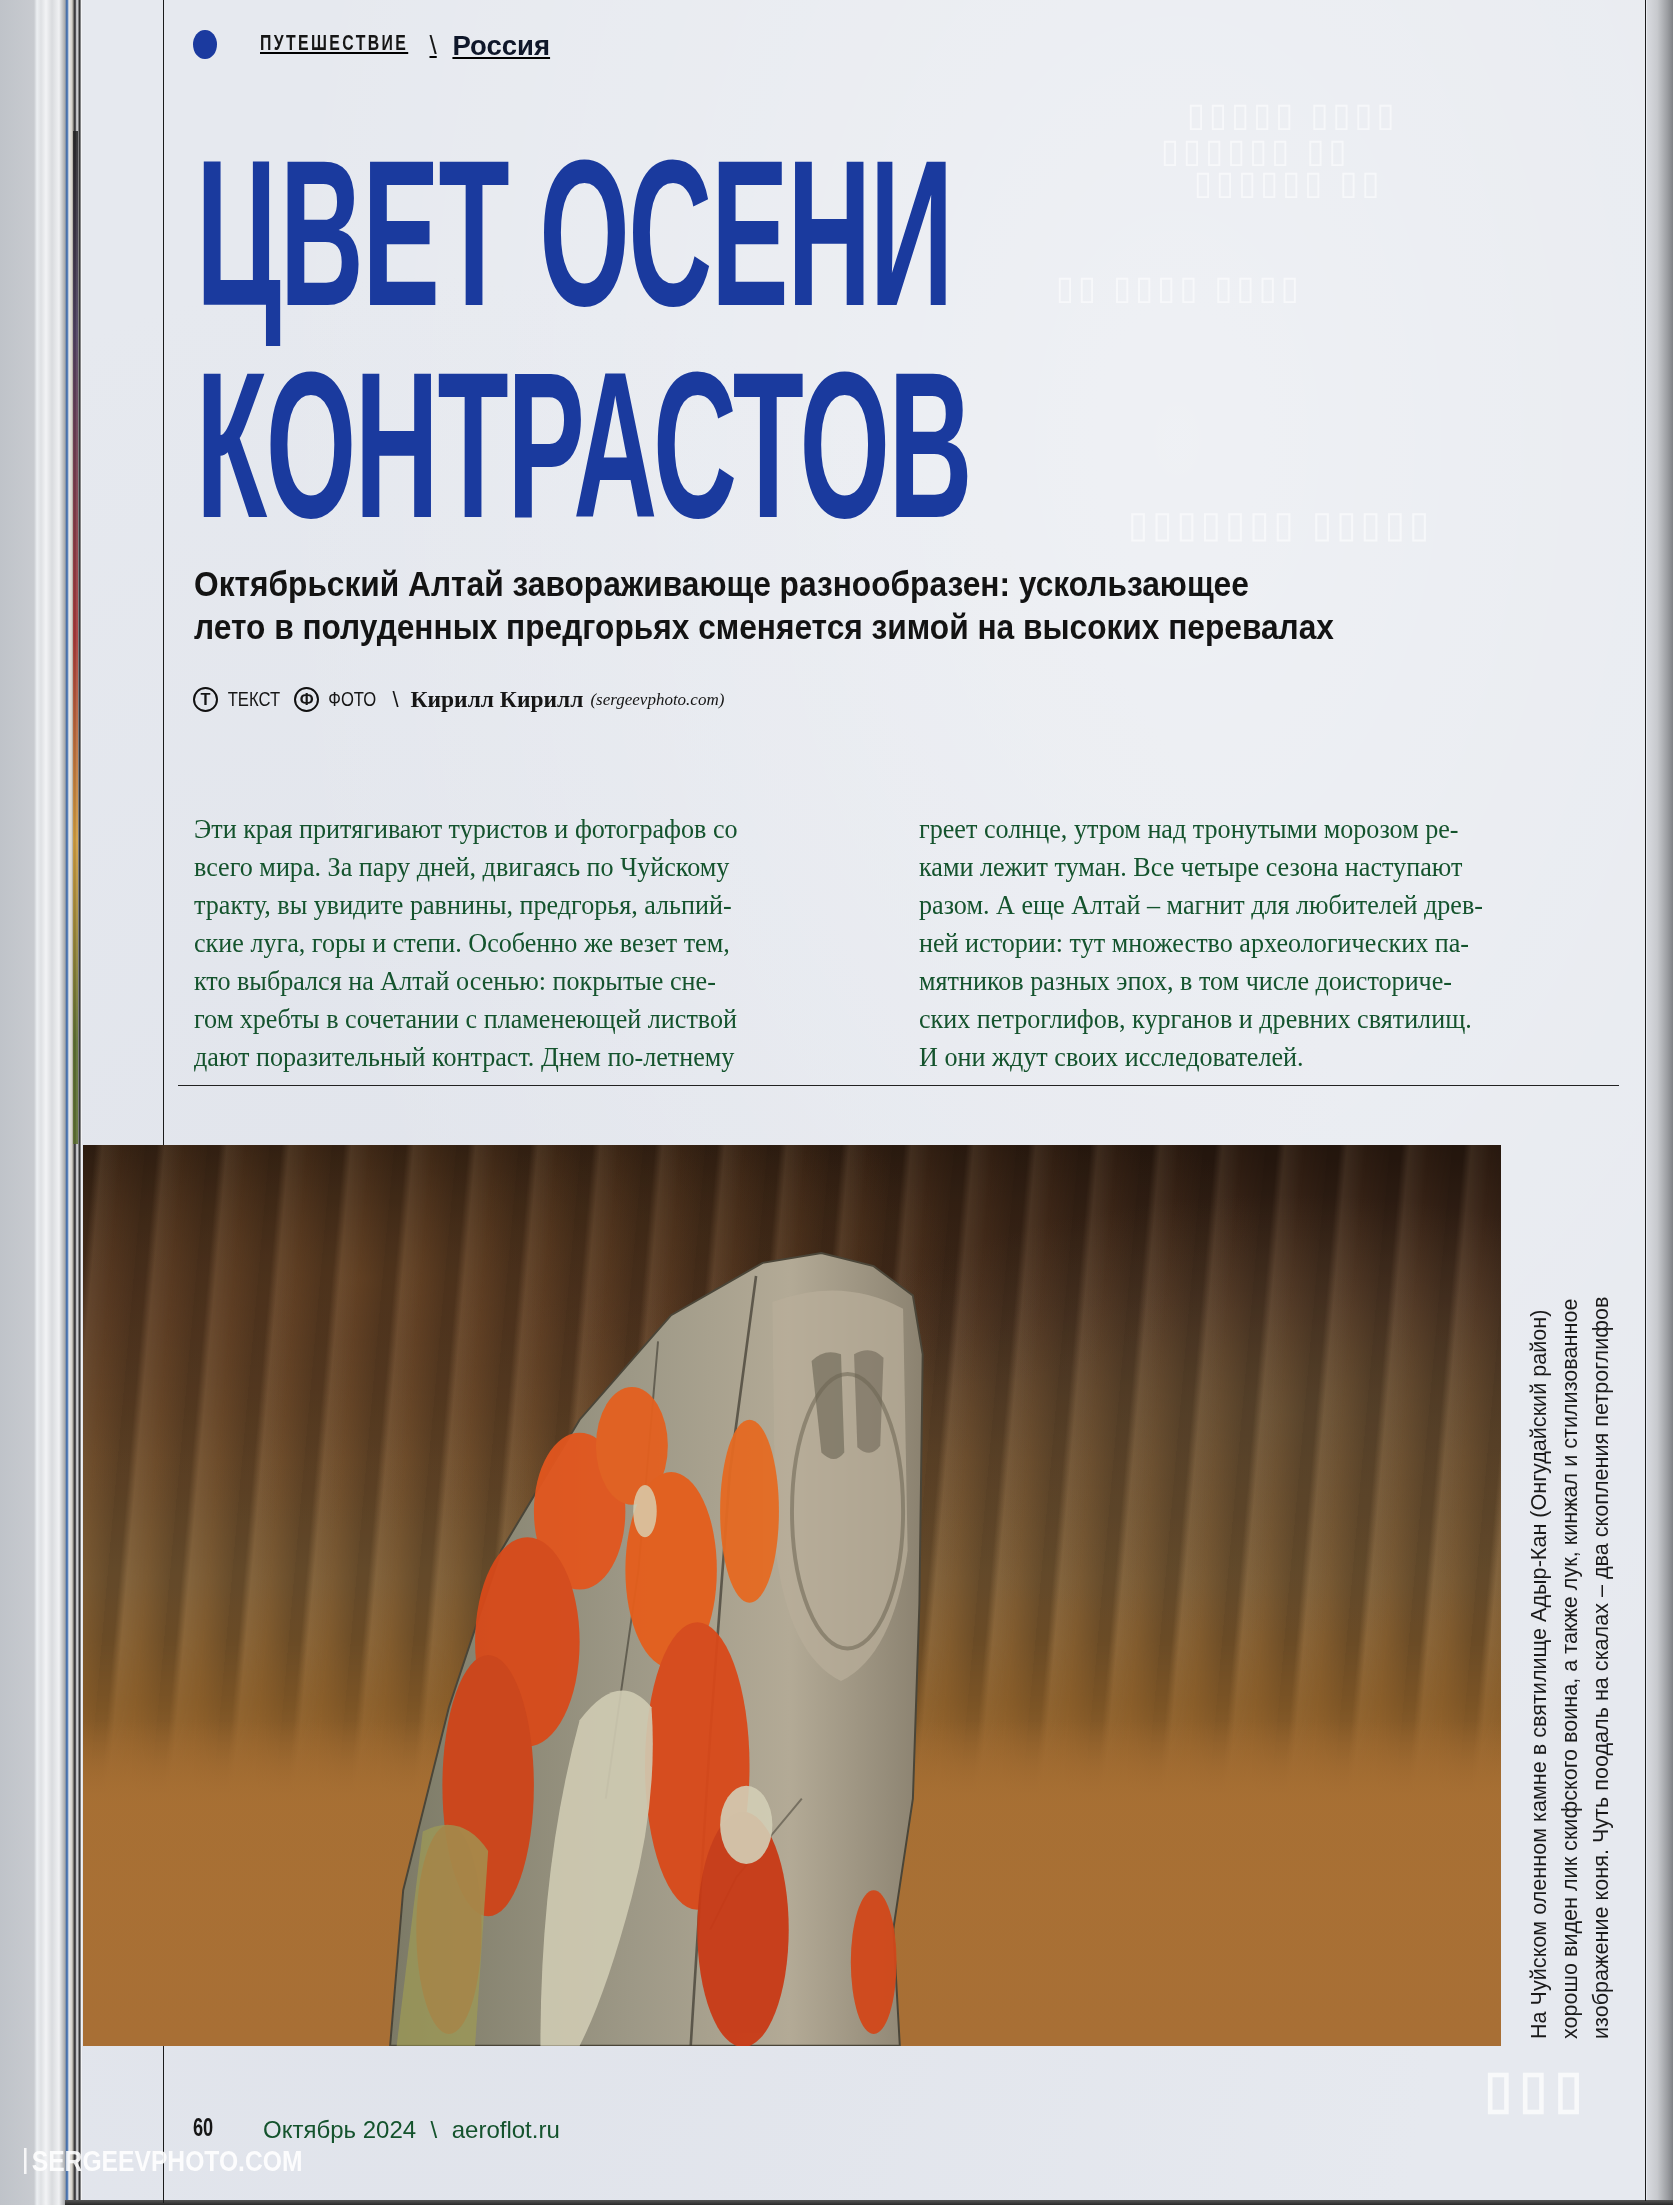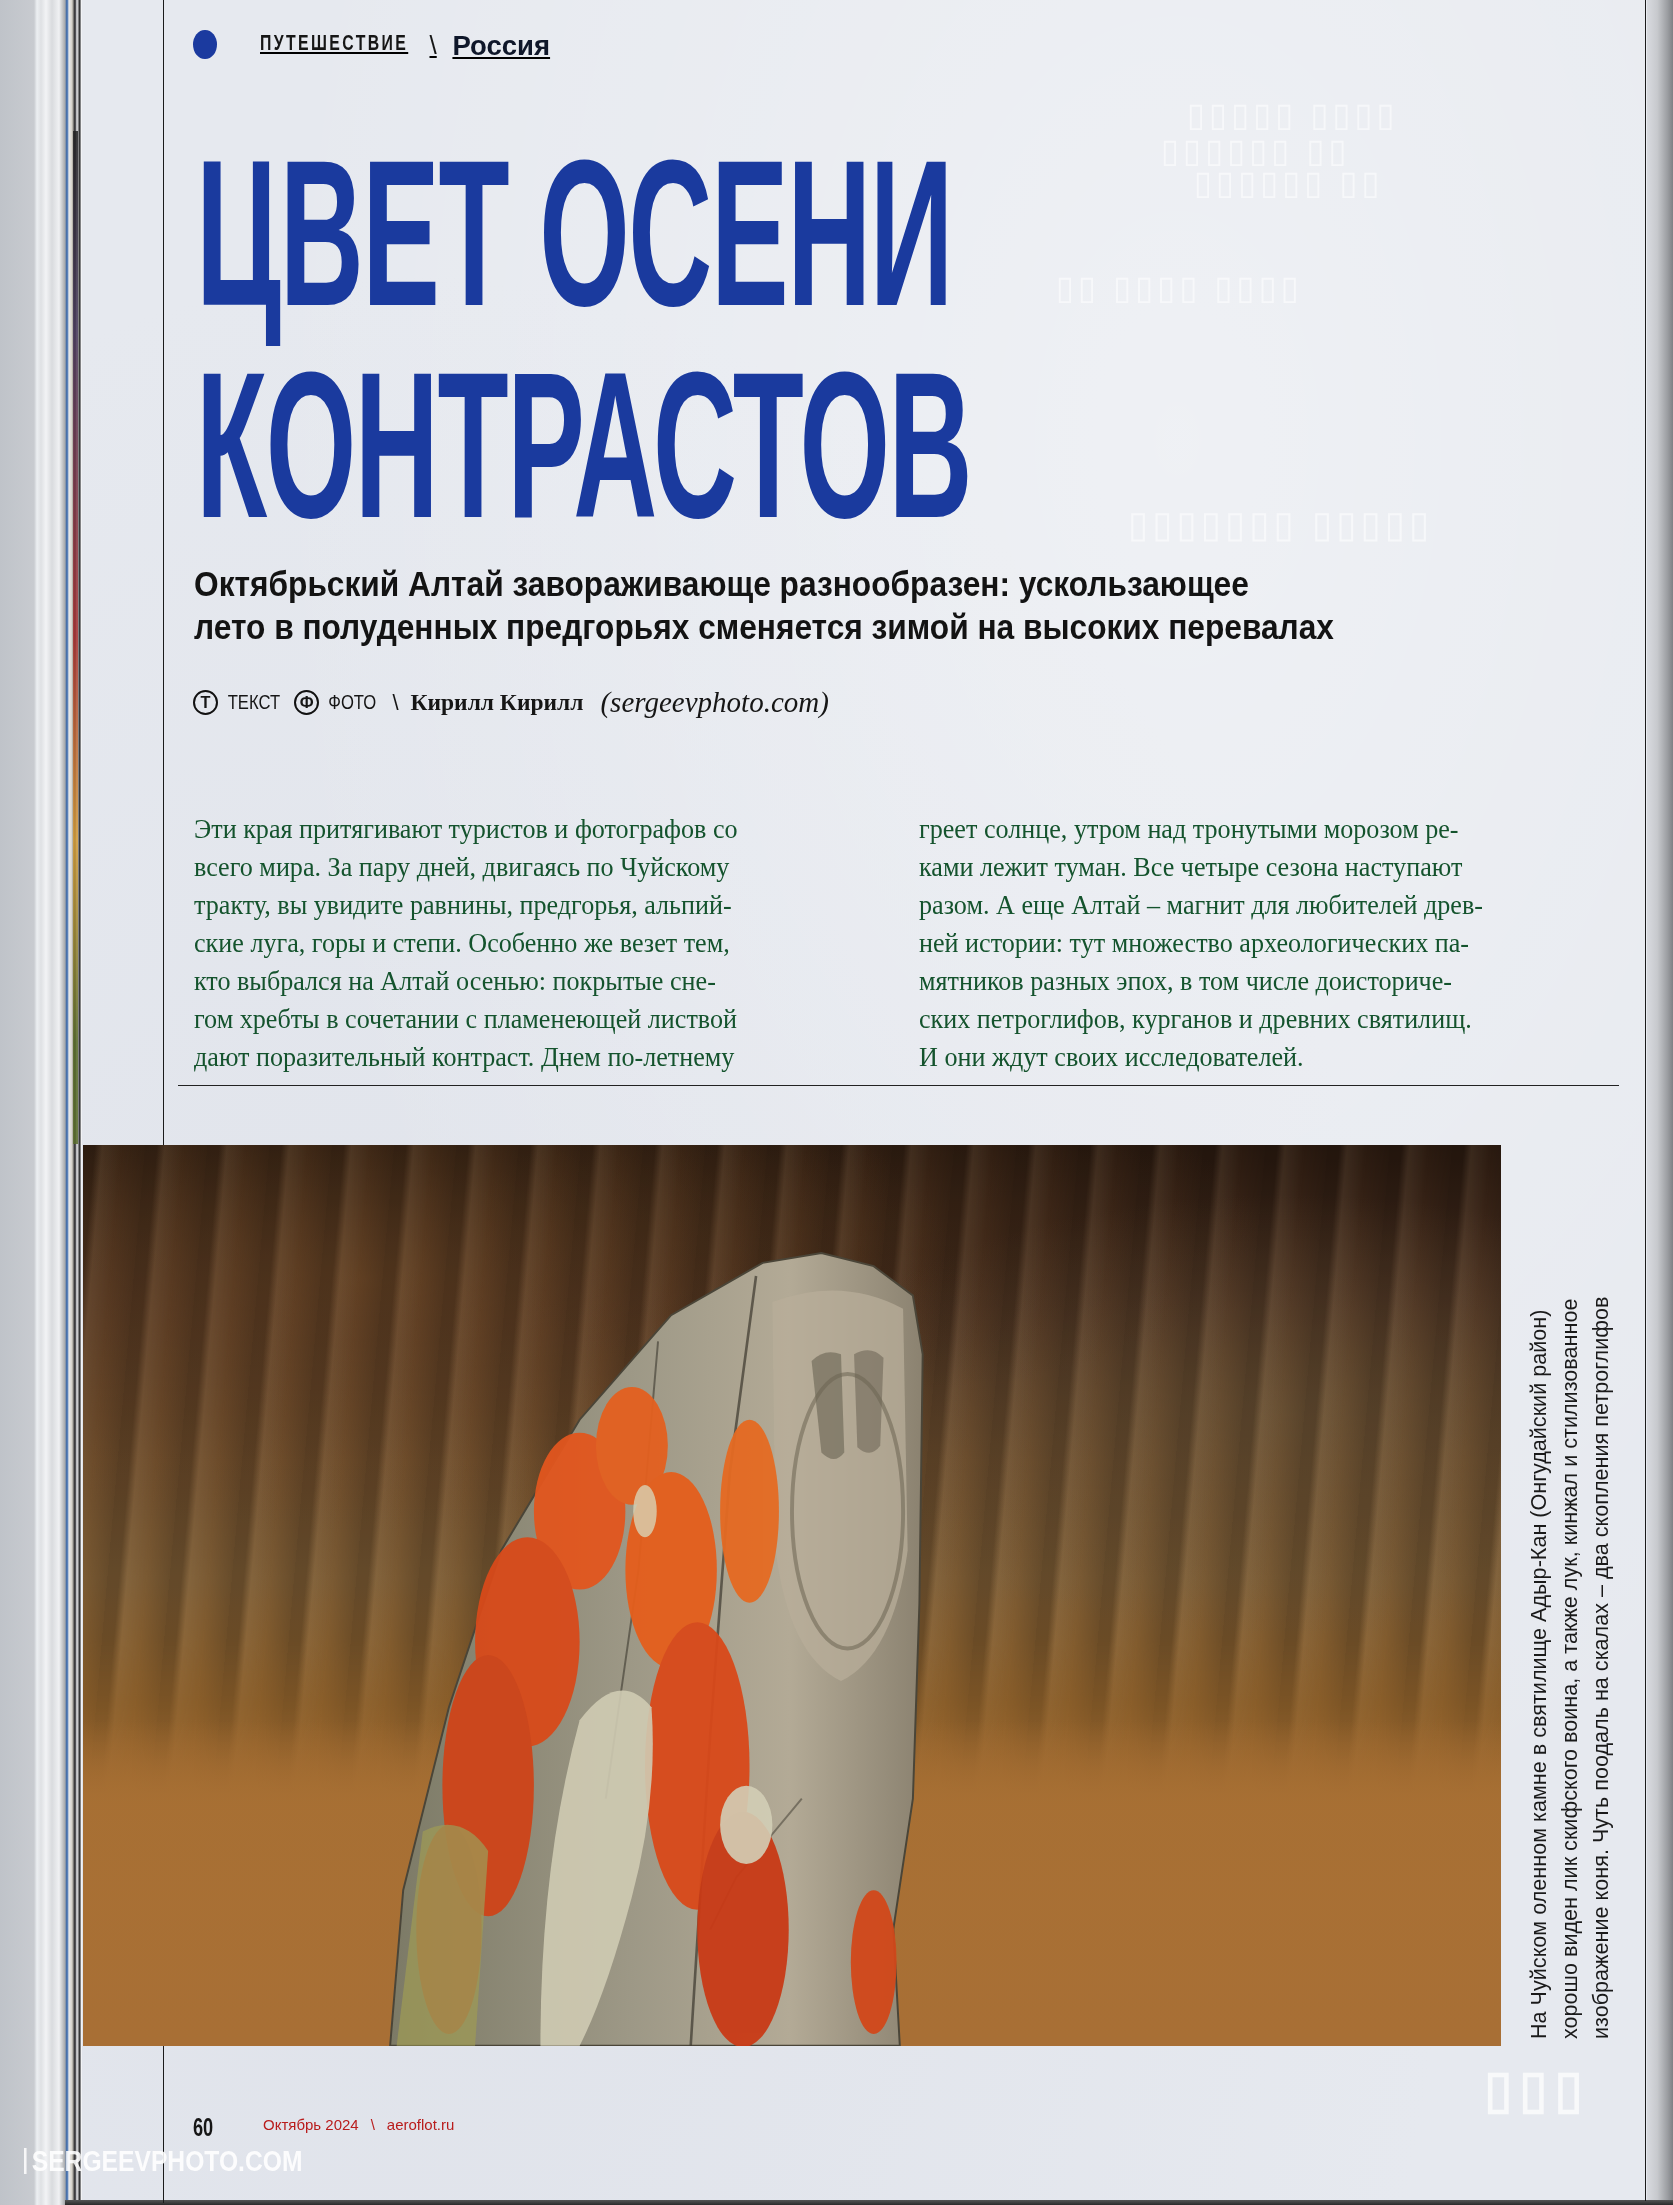--- a/index.html
+++ b/index.html
@@ -160,22 +160,22 @@
   }
   .byline .sep { font-size: 22px; margin: 0 11.8px 0 2.6px; }
   .byline .author {
     font-family: "Liberation Serif", serif;
     font-weight: bold;
     font-size: 23.5px;
   }
   .byline .site {
     font-family: "Liberation Serif", serif;
     font-style: italic;
-    font-size: 29px;
-    margin-left: 17px;
+    font-size: 17px;
+    margin-left: 7px;
   }
 
   
   .col {
     position: absolute;
     top: 810px;
     font-family: "Liberation Serif", serif;
     font-size: 27.5px;
     line-height: 38px;
     color: #14532d;
@@ -241,22 +241,22 @@
     left: 193px; top: 2112px;
     font-weight: bold;
     font-size: 26px;
     color: #161616;
     transform: scaleX(.7);
     transform-origin: left top;
   }
   .footer-line {
     position: absolute;
     left: 263px; top: 2116px;
-    font-size: 15px;
-    color: #b91c1c;
+    font-size: 24px;
+    color: #14532d;
     white-space: nowrap;
   }
   .watermark {
     position: absolute;
     left: 23.5px; top: 2145px;
     font-size: 29px;
     font-weight: bold;
     color: rgba(255,255,255,.88);
     letter-spacing: 0px;
     transform: scaleX(.85);

